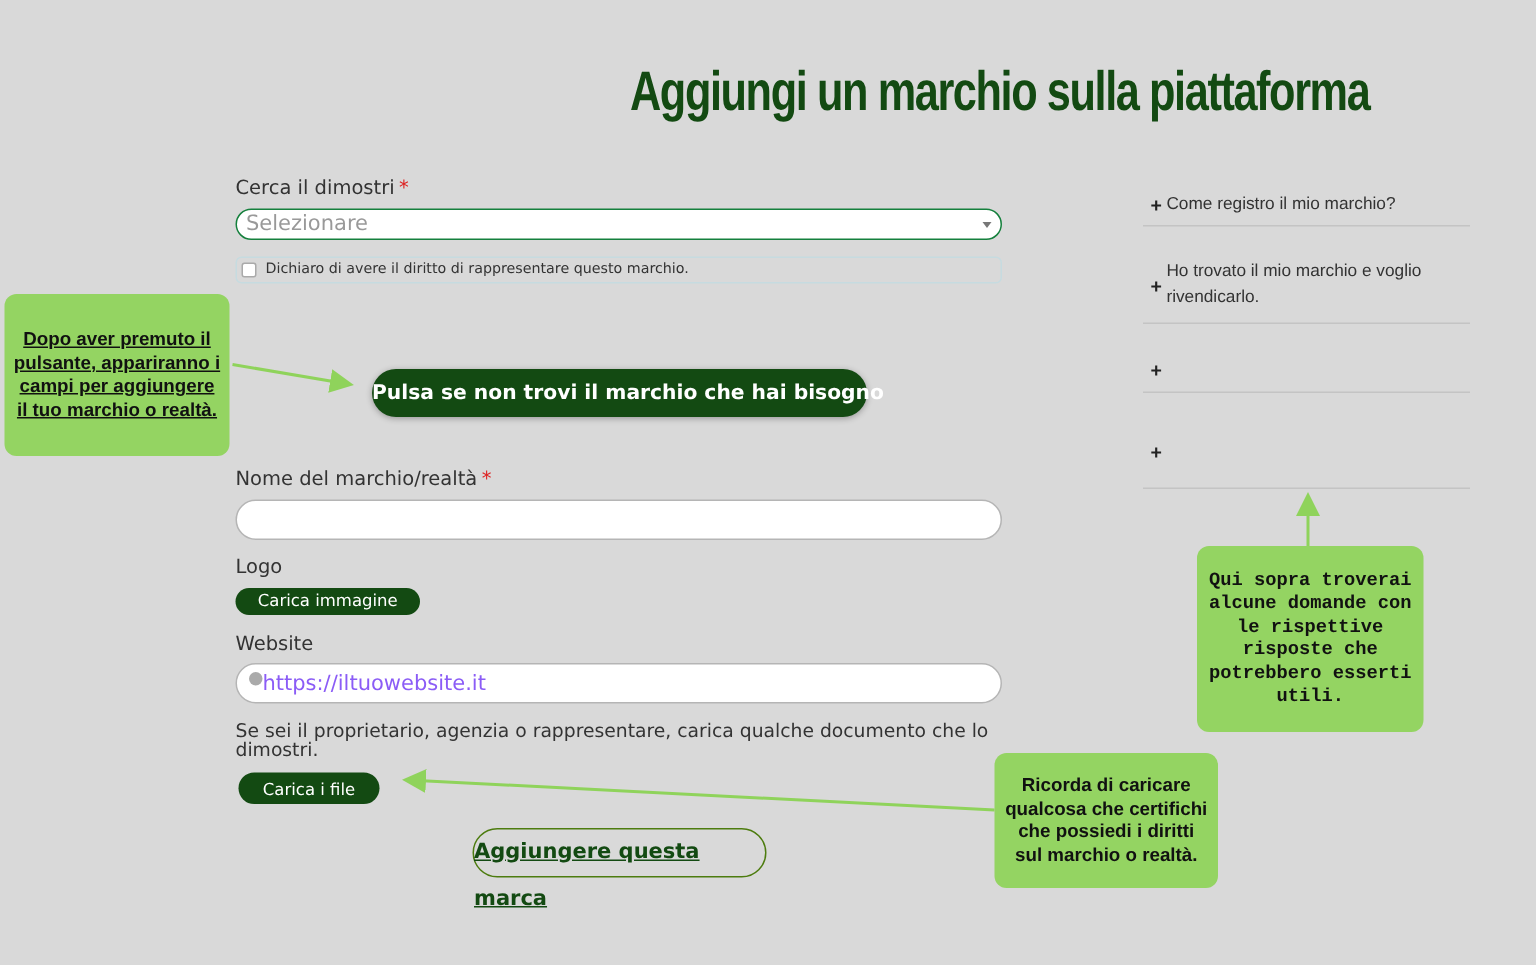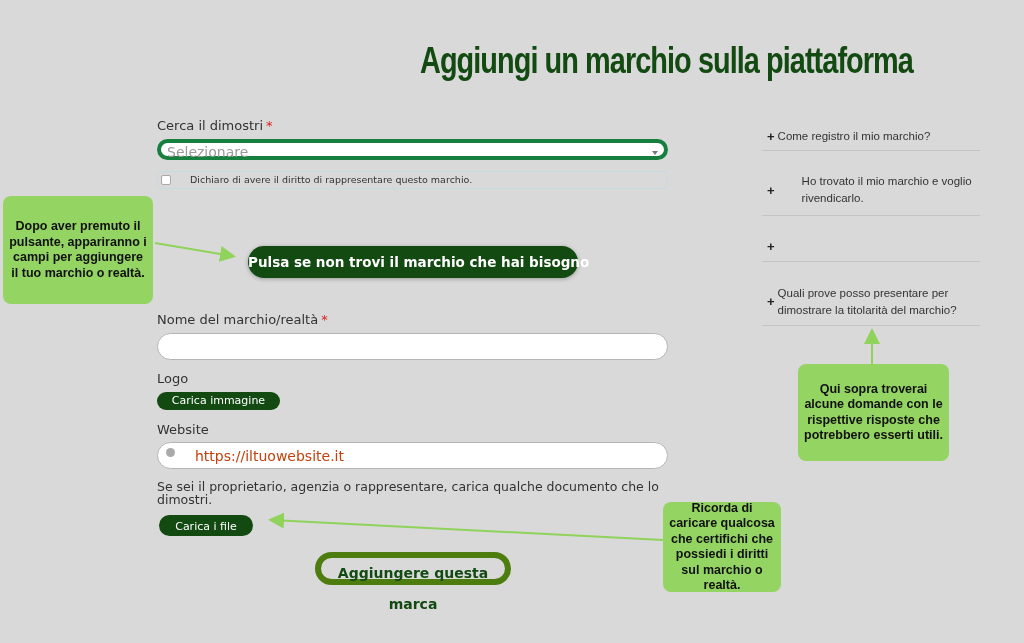--- a/index.html
+++ b/index.html
@@ -27,34 +27,34 @@
     left: 157px;
     font-size: 13px;
     font-weight: 500;
     color: #333;
     white-space: nowrap;
   }
   .req { color: #d22; margin-left: 3px; }
   .select {
     position: absolute;
     left: 157px; top: 139px; width: 511px; height: 21px;
-    background: #fff; border: 4px solid #15803d; border-radius: 11px;
+    background: #fff; border: 1px solid #15803d; border-radius: 11px;
     font-size: 14px; color: #999; padding-left: 6px; line-height: 19px;
   }
   .select .caret {
     position: absolute; right: 6px; top: 8px;
     width: 0; height: 0;
     border-left: 3px solid transparent; border-right: 3px solid transparent;
     border-top: 4px solid #777;
   }
   .checkrow {
     position: absolute; left: 157px; top: 171px; width: 511px; height: 18px;
     border: 1px solid #c6dbe0; border-radius: 4px;
     font-size: 9.5px; color: #333; line-height: 16px; padding-left: 3px;
-    display: flex; align-items: center; gap: 19px;
+    display: flex; align-items: center; gap: 6px;
   }
   .checkbox {
     width: 10px; height: 10px; background: #fff; border: 1px solid #aaa; border-radius: 2px;
   }
   .btn-dark {
     position: absolute;
     background: #134a12; color: #fff;
     border-radius: 20px;
     text-align: center; white-space: nowrap;
     cursor: pointer;
@@ -66,40 +66,41 @@
   }
   .input {
     position: absolute; left: 157px; width: 511px; height: 27px;
     background: #fff; border: 1px solid #b5b5b5; border-radius: 14px;
   }
   .upload-logo {
     left: 157px; top: 392px; width: 123px; height: 18px;
     font-size: 11px; line-height: 18px;
   }
   .website-input {
-    top: 442px; font-size: 14px; color: #c2410c; padding-left: 8px; line-height: 26px;
-    display: flex; align-items: center; gap: 20px;
+    top: 442px; font-size: 14px; color: #8b5cf6; padding-left: 8px; line-height: 26px;
+    display: flex; align-items: center; gap: 0;
   }
   .globe {
     width: 9px; height: 9px; border-radius: 50%; background: #aaa; display: inline-block;
     margin-top: -6px;
   }
   .desc {
     position: absolute; left: 157px; top: 480px; width: 520px;
     font-size: 12.5px; line-height: 13px; color: #333;
   }
   .upload-files {
     left: 159px; top: 515px; width: 94px; height: 21px;
     font-size: 11px; line-height: 24px;
   }
   .submit-btn {
     position: absolute; left: 315px; top: 552px; width: 196px; height: 33px;
-    border: 6px solid #4d7c0f; border-radius: 17px; background: transparent;
-    color: #134a12; font-size: 14px; font-weight: 600; line-height: 31px; text-align: center;
+    border: 1px solid #4d7c0f; border-radius: 17px; background: transparent;
+    color: #134a12; font-size: 14px; font-weight: 600; line-height: 31px; text-align: left;
     cursor: pointer;
+    text-decoration: underline;
   }
   .faq {
     position: absolute; left: 762px; width: 218px;
     border-bottom: 1px solid #c4c4c4;
     font-family: "Liberation Sans", sans-serif;
     font-size: 11.5px; color: #333; line-height: 17px;
     display: flex; align-items: center;
     cursor: pointer;
   }
   .faq .plus { font-weight: bold; font-size: 13px; margin: 0 3px 0 5px; color: #222; }
@@ -156,33 +157,32 @@
 <div class="btn-dark upload-files">Carica i file</div>
 
 <div class="submit-btn">Aggiungere questa marca</div>
 
 <div class="faq" style="top:122px; height:29px;">
   <span class="plus">+</span>
   <span>Come registro il mio marchio?</span>
 </div>
 <div class="faq" style="top:165px; height:51px;">
   <span class="plus">+</span>
-  <span style="width:195px;margin-left:24px;">Ho trovato il mio marchio e voglio rivendicarlo.</span>
+  <span style="width:195px;">Ho trovato il mio marchio e voglio rivendicarlo.</span>
 </div>
 <div class="faq" style="top:232px; height:30px;">
   <span class="plus">+</span>
 </div>
 <div class="faq" style="top:278px; height:48px;">
   <span class="plus">+</span>
-  <span style="width:200px;">Quali prove posso presentare per dimostrare la titolarità del marchio?</span>
 </div>
 
-<div class="note" style="left:3px; top:196px; width:150px; height:108px;">Dopo aver premuto il pulsante, appariranno i campi per aggiungere il tuo marchio o realtà.</div>
-<div class="note" style="left:798px; top:364px; width:151px; height:97px;">Qui sopra troverai alcune domande con le rispettive risposte che potrebbero esserti utili.</div>
-<div class="note" style="left:663px; top:502px; width:118px; height:90px;">Ricorda di caricare qualcosa che certifichi che possiedi i diritti sul marchio o realtà.</div>
+<div class="note" style="left:3px; top:196px; width:150px; height:108px;text-decoration:underline;">Dopo aver premuto il pulsante, appariranno i campi per aggiungere il tuo marchio o realtà.</div>
+<div class="note" style="left:798px; top:364px; width:151px; height:124px;font-family:Liberation Mono, monospace;">Qui sopra troverai alcune domande con le rispettive risposte che potrebbero esserti utili.</div>
+<div class="note" style="left:663px; top:502px; width:149px; height:90px;">Ricorda di caricare qualcosa che certifichi che possiedi i diritti sul marchio o realtà.</div>
 
 <svg class="arrows" width="1024" height="643">
   <defs>
     <marker id="ah" markerWidth="8" markerHeight="8" refX="6" refY="4" orient="auto">
       <path d="M0,0 L8,4 L0,8 Z" fill="#8fd35b"></path>
     </marker>
   </defs>
   <line x1="155" y1="243" x2="232" y2="256" stroke="#8fd35b" stroke-width="2" marker-end="url(#ah)"></line>
   <line x1="872" y1="364" x2="872" y2="332" stroke="#8fd35b" stroke-width="2" marker-end="url(#ah)"></line>
   <line x1="663" y1="540" x2="272" y2="520" stroke="#8fd35b" stroke-width="2" marker-end="url(#ah)"></line>

